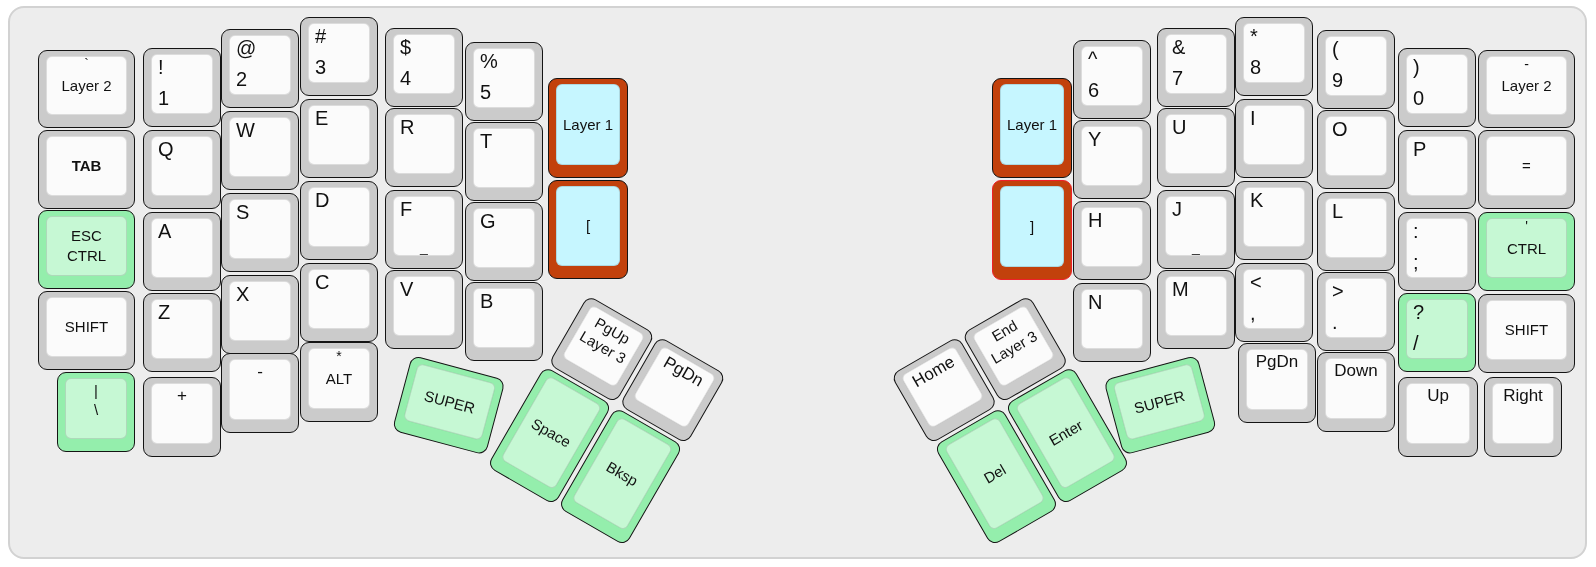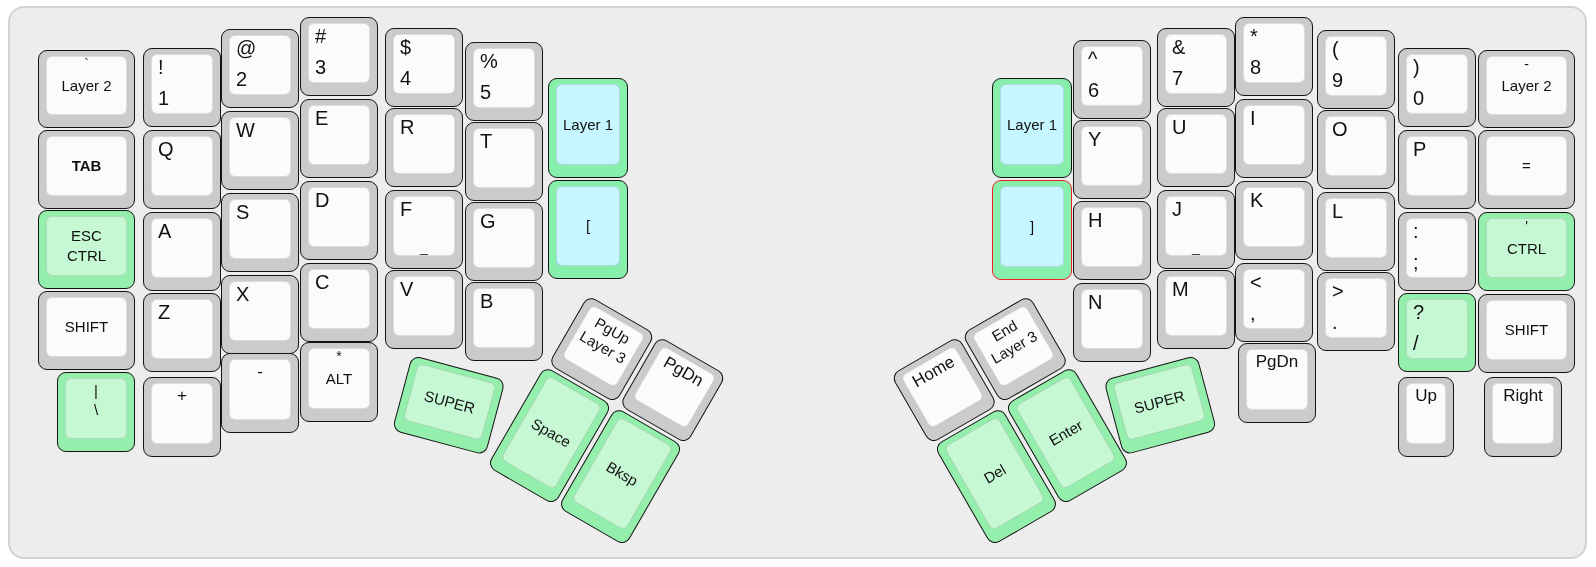--- a/index.html
+++ b/index.html
@@ -3,21 +3,21 @@
 <meta charset="utf-8">
 <style>
   html,body{margin:0;padding:0;background:#ffffff;}
   body{width:1596px;height:567px;overflow:hidden;position:relative;
        font-family:"Liberation Sans","DejaVu Sans",sans-serif;color:#111;}
   .panel{position:absolute;left:8px;top:6px;width:1579px;height:553px;
          background:#ededed;border:2px solid #d2d2d2;border-radius:16px;box-sizing:border-box;}
   .key{position:absolute;border:1.5px solid #141414;border-radius:9px;box-sizing:border-box;}
   .key.gray{background:#cbcbcb;}
   .key.green{background:#94eeac;}
-  .key.cyan{background:#86efac;}
+  .key.cyan{background:#c2410c;}
   .key.selected{border-color:#ee2027;}
   .cap{position:absolute;left:7px;right:7px;top:5px;bottom:12px;
        border-radius:6px;border:1px solid rgba(0,0,0,0.12);}
   .gray .cap{background:#fbfbfb;}
   .green .cap{background:#c6f8d4;}
   .cyan .cap{background:#c6f6ff;}
   .lab{position:absolute;white-space:pre;}
   .tl{left:6px;top:1px;font-size:20px;}
   .bl{left:6px;bottom:3px;font-size:20px;}
   .tc{top:2px;left:0;right:0;text-align:center;font-size:17px;}
@@ -333,20 +333,25 @@
       <div class="cap">
         <div class="lab tl">L</div>
       </div>
     </div>
     <div class="key gray" style="left: 1317px; top: 272px; width: 78px; height: 79px;">
       <div class="cap">
         <div class="lab tl">&gt;</div>
         <div class="lab bl">.</div>
       </div>
     </div>
+    <div class="key gray" style="left: 1317px; top: 352px; width: 78px; height: 80px;">
+      <div class="cap">
+        <div class="lab tc">Down</div>
+      </div>
+    </div>
     <div class="key gray" style="left: 1398px; top: 48px; width: 78px; height: 79px;">
       <div class="cap">
         <div class="lab tl">)</div>
         <div class="lab bl">0</div>
       </div>
     </div>
     <div class="key gray" style="left: 1398px; top: 130px; width: 78px; height: 79px;">
       <div class="cap">
         <div class="lab tl">P</div>
       </div>
@@ -356,21 +361,21 @@
         <div class="lab tl">:</div>
         <div class="lab bl">;</div>
       </div>
     </div>
     <div class="key green" style="left: 1398px; top: 293px; width: 78px; height: 79px;">
       <div class="cap">
         <div class="lab tl">?</div>
         <div class="lab bl">/</div>
       </div>
     </div>
-    <div class="key gray" style="left: 1398px; top: 377px; width: 56px; height: 80px;">
+    <div class="key gray" style="left: 1398px; top: 377px; width: 80px; height: 80px;">
       <div class="cap">
         <div class="lab tc">Up</div>
       </div>
     </div>
     <div class="key gray" style="left: 1478px; top: 50px; width: 97px; height: 78px;">
       <div class="cap">
         <div class="lab st">-</div>
         <div class="scmain">Layer 2</div>
       </div>
     </div>

